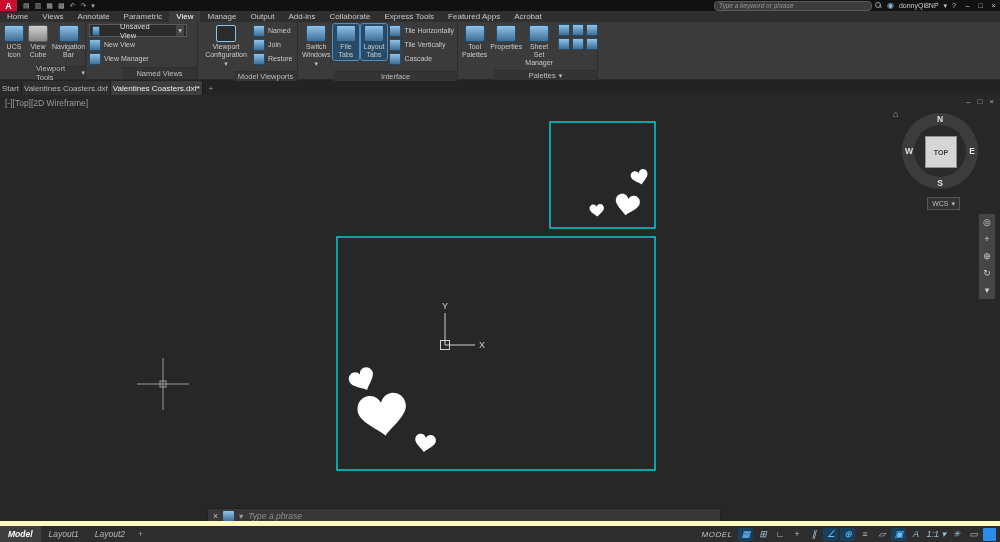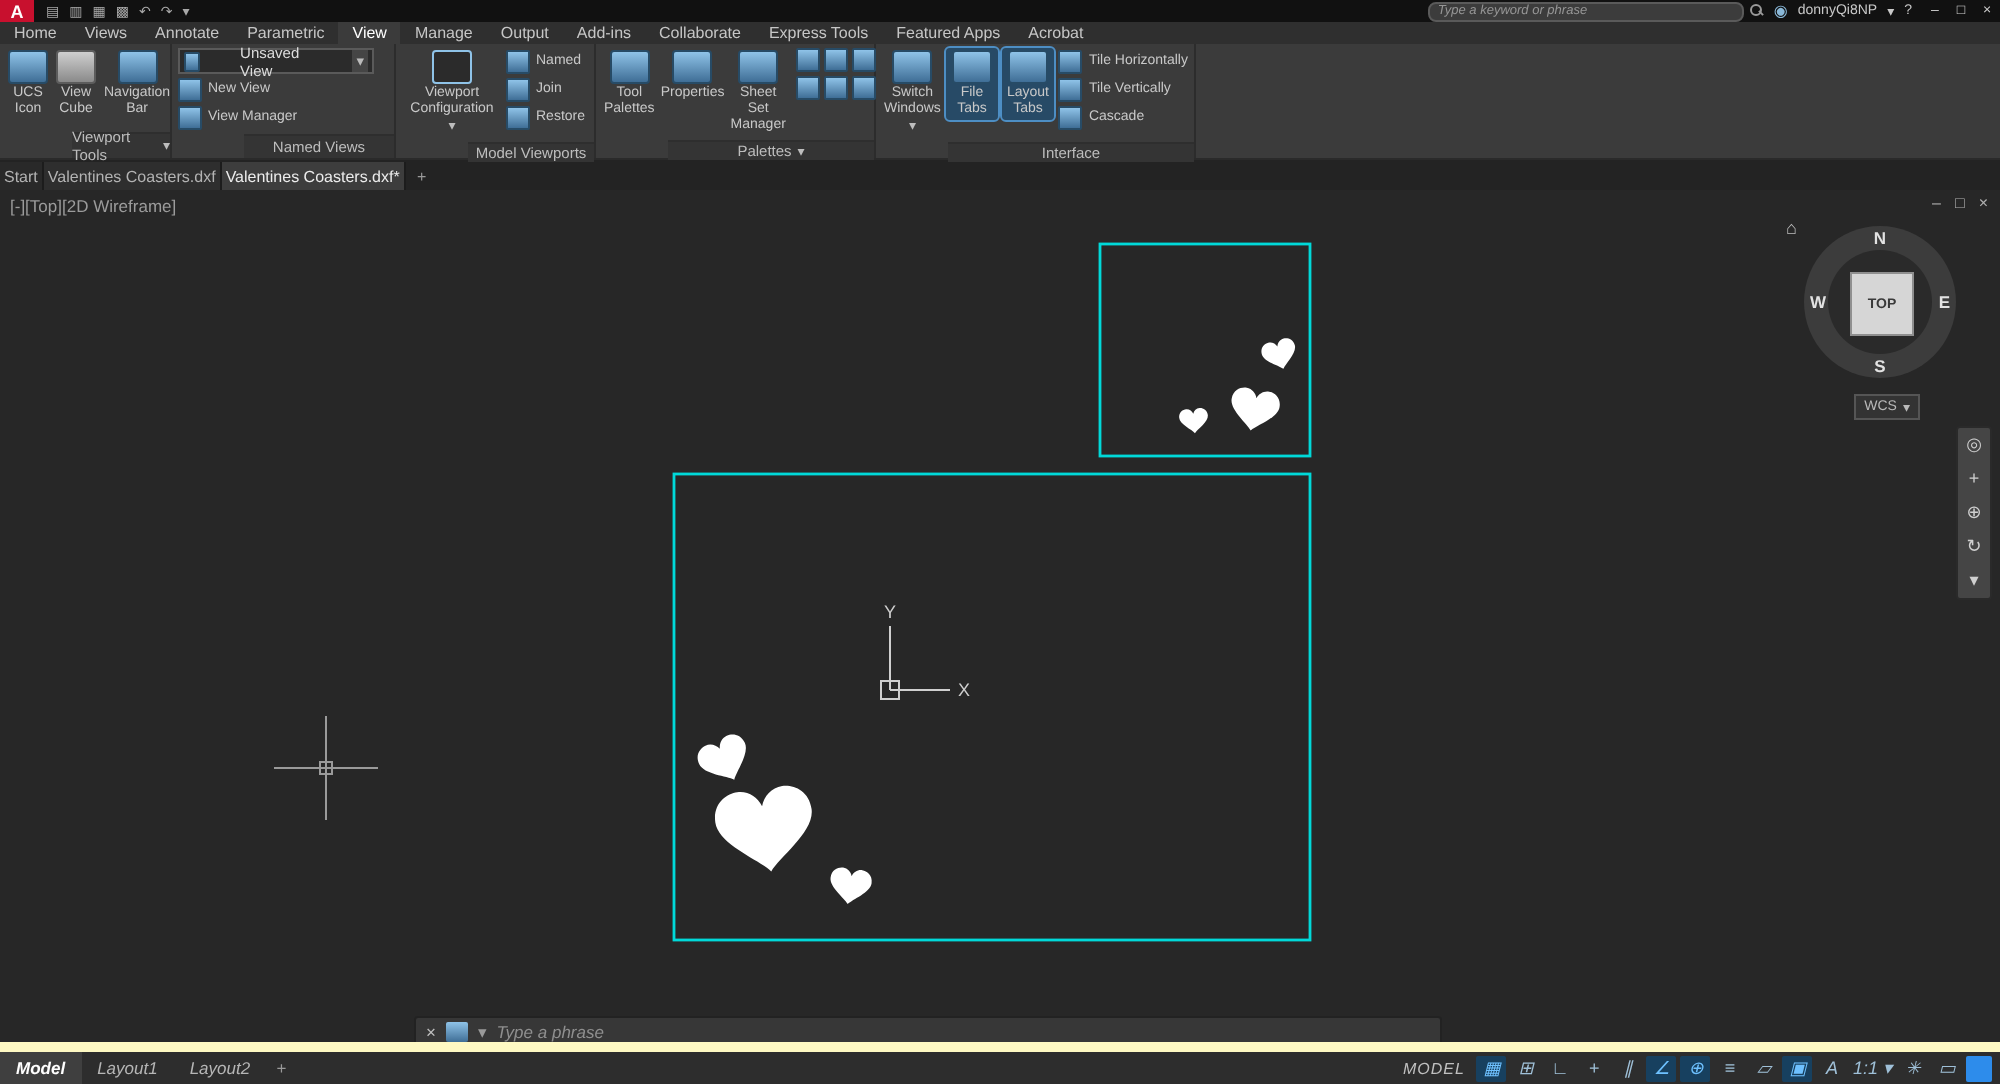--- a/index.html
+++ b/index.html
@@ -211,20 +211,55 @@
           <span class="sicon icon-blue"></span>
           <span>Restore</span>
         </div>
       </div>
     </div>
     <div class="panel-label">
       <span>Model Viewports</span>
     </div>
   </div>
 
+  <div class="panel" style="width:160px">
+    <div class="panel-body">
+      <div class="bigbtn" style="width:30px">
+        <span class="bicon icon-blue"></span>
+        <span>Switch Windows</span>
+        <span class="arr">▾</span>
+      </div>
+      <div class="bigbtn active" style="width:26px">
+        <span class="bicon icon-blue"></span>
+        <span>File Tabs</span>
+      </div>
+      <div class="bigbtn active" style="width:28px">
+        <span class="bicon icon-blue"></span>
+        <span>Layout Tabs</span>
+      </div>
+      <div class="col">
+        <div class="smallrow">
+          <span class="sicon icon-blue"></span>
+          <span>Tile Horizontally</span>
+        </div>
+        <div class="smallrow">
+          <span class="sicon icon-blue"></span>
+          <span>Tile Vertically</span>
+        </div>
+        <div class="smallrow">
+          <span class="sicon icon-blue"></span>
+          <span>Cascade</span>
+        </div>
+      </div>
+    </div>
+    <div class="panel-label">
+      <span>Interface</span>
+    </div>
+  </div>
+
   <div class="panel" style="width:140px">
     <div class="panel-body">
       <div class="bigbtn" style="width:30px">
         <span class="bicon icon-blue"></span>
         <span>Tool Palettes</span>
       </div>
       <div class="bigbtn" style="width:30px">
         <span class="bicon icon-blue"></span>
         <span>Properties</span>
       </div>
@@ -237,55 +272,20 @@
           <span class="sicon icon-blue"></span>
           <span class="sicon icon-blue"></span>
           <span class="sicon icon-blue"></span>
           <span class="sicon icon-blue"></span>
           <span class="sicon icon-blue"></span>
         </div>
     </div>
     <div class="panel-label">
       <span>Palettes</span>
       <span class="arr">▾</span>
-    </div>
-  </div>
-
-  <div class="panel" style="width:160px">
-    <div class="panel-body">
-      <div class="bigbtn" style="width:30px">
-        <span class="bicon icon-blue"></span>
-        <span>Switch Windows</span>
-        <span class="arr">▾</span>
-      </div>
-      <div class="bigbtn active" style="width:26px">
-        <span class="bicon icon-blue"></span>
-        <span>File Tabs</span>
-      </div>
-      <div class="bigbtn active" style="width:28px">
-        <span class="bicon icon-blue"></span>
-        <span>Layout Tabs</span>
-      </div>
-      <div class="col">
-        <div class="smallrow">
-          <span class="sicon icon-blue"></span>
-          <span>Tile Horizontally</span>
-        </div>
-        <div class="smallrow">
-          <span class="sicon icon-blue"></span>
-          <span>Tile Vertically</span>
-        </div>
-        <div class="smallrow">
-          <span class="sicon icon-blue"></span>
-          <span>Cascade</span>
-        </div>
-      </div>
-    </div>
-    <div class="panel-label">
-      <span>Interface</span>
     </div>
   </div>
 
 </div>
 
 <div class="filetabs">
     <span class="ftab start">Start</span>
     <span class="ftab">Valentines Coasters.dxf</span>
     <span class="ftab active">Valentines Coasters.dxf*</span>
     <span class="addtab">+</span>

